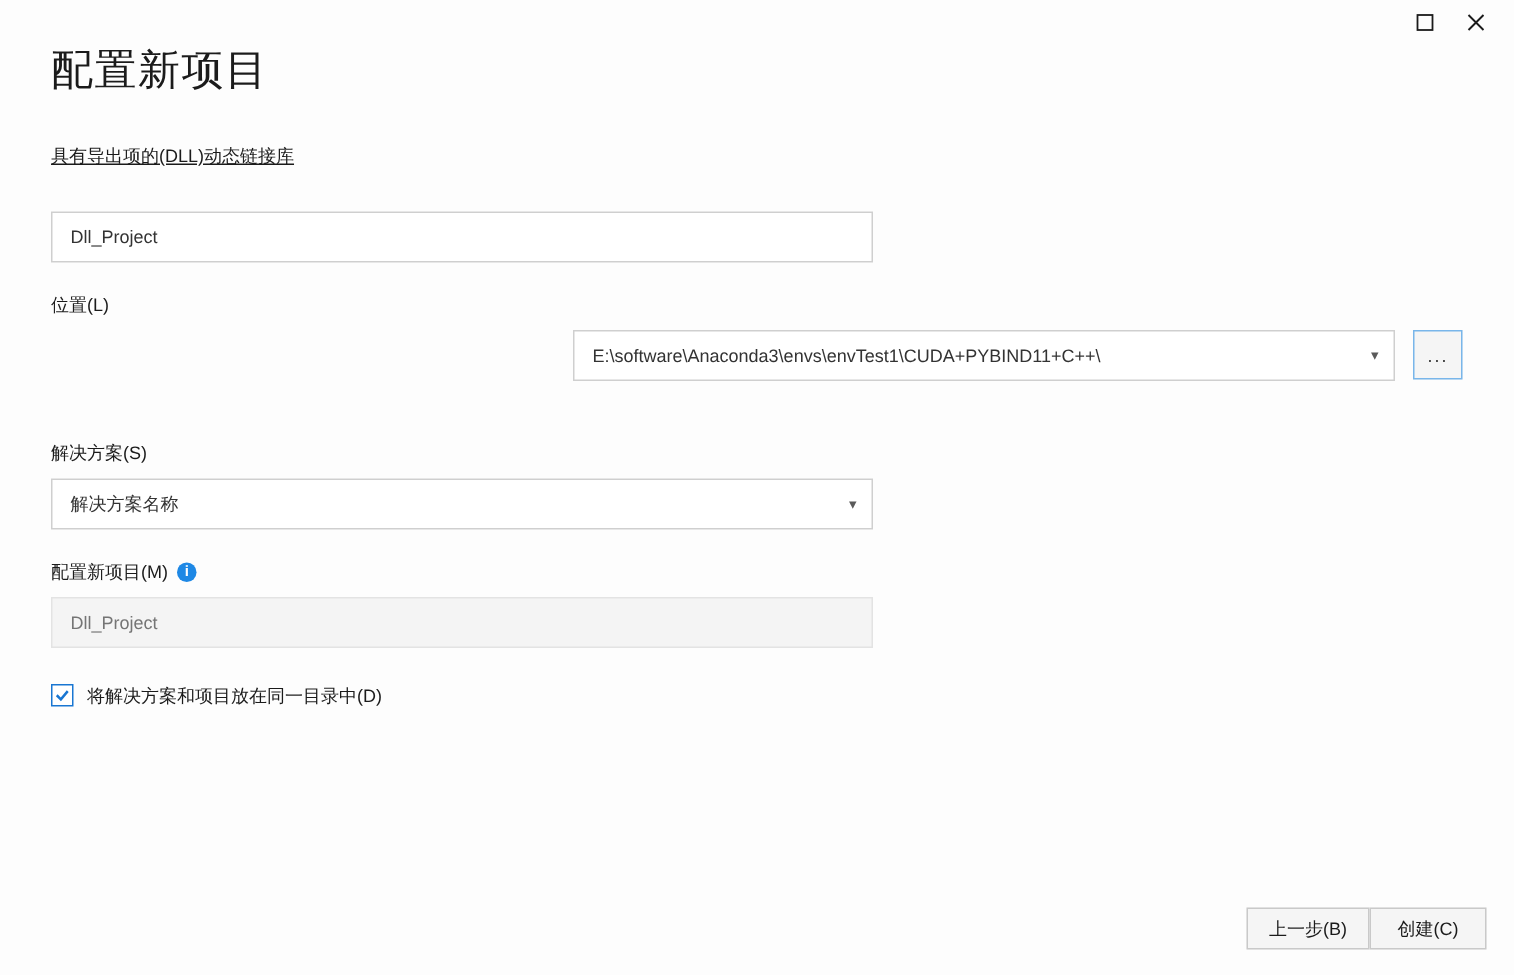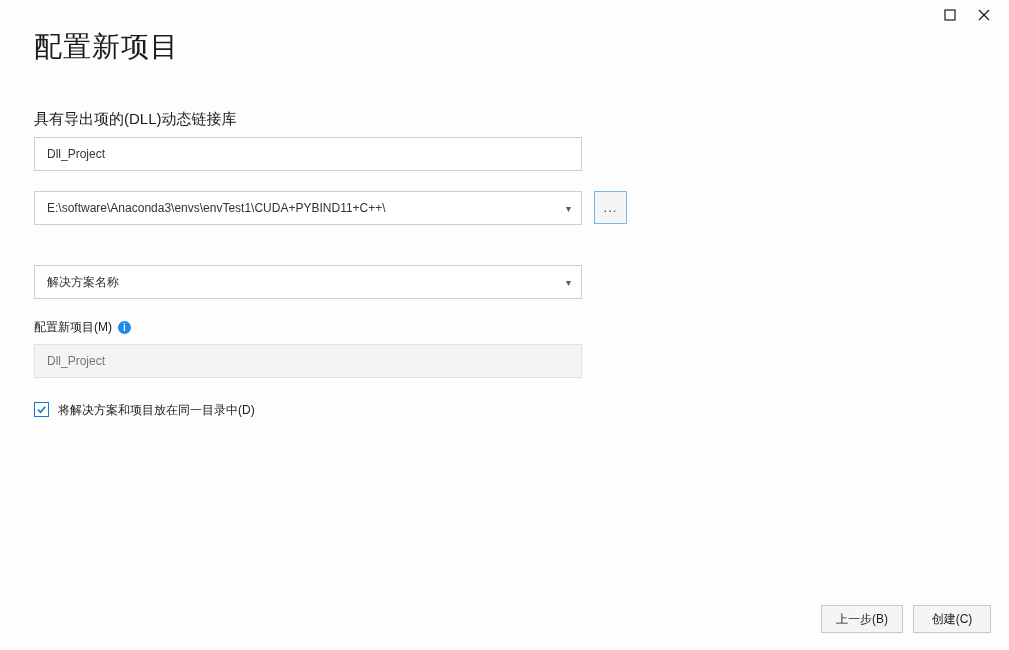--- a/index.html
+++ b/index.html
@@ -27,27 +27,28 @@
       cursor: pointer;
     }
     .content {
       position: absolute;
       top: 28px; left: 34px; right: 34px; bottom: 70px;
     }
     .page-title {
       font-size: 28px;
       font-weight: 400;
       letter-spacing: 1px;
-      margin-bottom: 44px;
+      margin-bottom: 30px;
       color: #1b1b1b;
     }
     .subtitle {
-      font-size: 15px;
-      margin-bottom: 8px;
+      font-size: 12px;
+      margin-bottom: 28px;
       color: #1b1b1b;
+      text-decoration: underline;
     }
     .field-label {
       font-size: 12px;
       color: #1b1b1b;
       margin-bottom: 8px;
       display: flex;
       align-items: center;
       gap: 6px;
     }
     .info-icon {
@@ -83,21 +84,21 @@
       display: flex;
       align-items: center;
       justify-content: space-between;
       cursor: pointer;
       padding-right: 10px;
     }
     .combo-arrow {
       font-size: 10px;
       color: #5a5a5a;
     }
-    .loc-row { display: flex; align-items: flex-start; gap: 12px; }
+    .loc-row { display: flex; align-items: flex-start; gap: 12px; justify-content: flex-end; }
     .browse-btn {
       width: 33px; height: 33px;
       background: #f5f5f5;
       border: 1.5px solid #79b6ea;
       color: #444;
       display: flex; align-items: center; justify-content: center;
       cursor: pointer;
       font-size: 13px;
       letter-spacing: 1px;
     }
@@ -110,21 +111,21 @@
       width: 15px; height: 15px;
       border: 1px solid #1976d2;
       background: #fff;
       display: flex; align-items: center; justify-content: center;
       cursor: pointer;
     }
     .checkbox svg { width: 11px; height: 11px; }
     .footer {
       position: absolute;
       bottom: 17px; right: 18px;
-      display: flex; gap: 10px;
+      display: flex; 
     }
     .footer-btn {
       min-width: 78px;
       height: 28px;
       background: #f5f5f5;
       border: 1px solid #c9c9c9;
       font-size: 12px;
       color: #1b1b1b;
       cursor: pointer;
       padding: 0 14px;
@@ -145,29 +146,31 @@
       </svg>
   </div>
 </div>
 
 <div class="content">
   <h1 class="page-title">配置新项目</h1>
   <div class="subtitle">具有导出项的(DLL)动态链接库</div>
 
   <input class="text-input" value="Dll_Project" style="">
 
+  <div class="field-label">位置(L)</div>
   <div class="loc-row">
     <div class="combo">
       <span>E:\software\Anaconda3\envs\envTest1\CUDA+PYBIND11+C++\</span>
       <span class="combo-arrow">▾</span>
     </div>
     <div class="browse-btn">...</div>
   </div>
   <div style="height:20px"></div>
 
+  <div class="field-label">解决方案(S)</div>
   <div class="combo">
     <span>解决方案名称</span>
     <span class="combo-arrow">▾</span>
   </div>
 
   <div class="field-label">
     <span>配置新项目(M)</span>
     <span class="info-icon">i</span>
   </div>
   <input class="text-input disabled" disabled="" placeholder="Dll_Project" style="">

